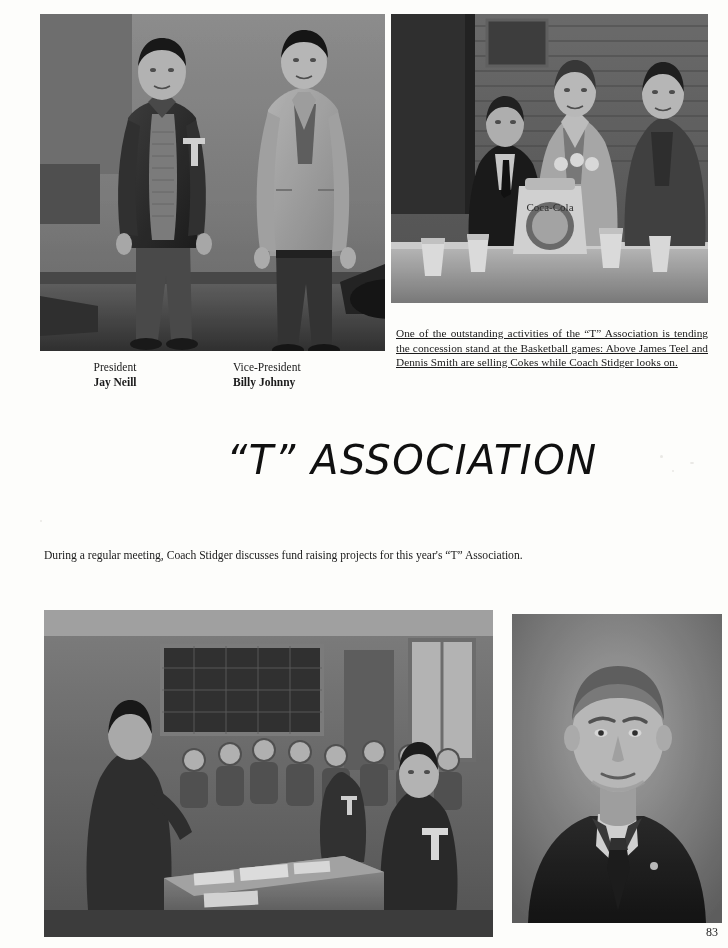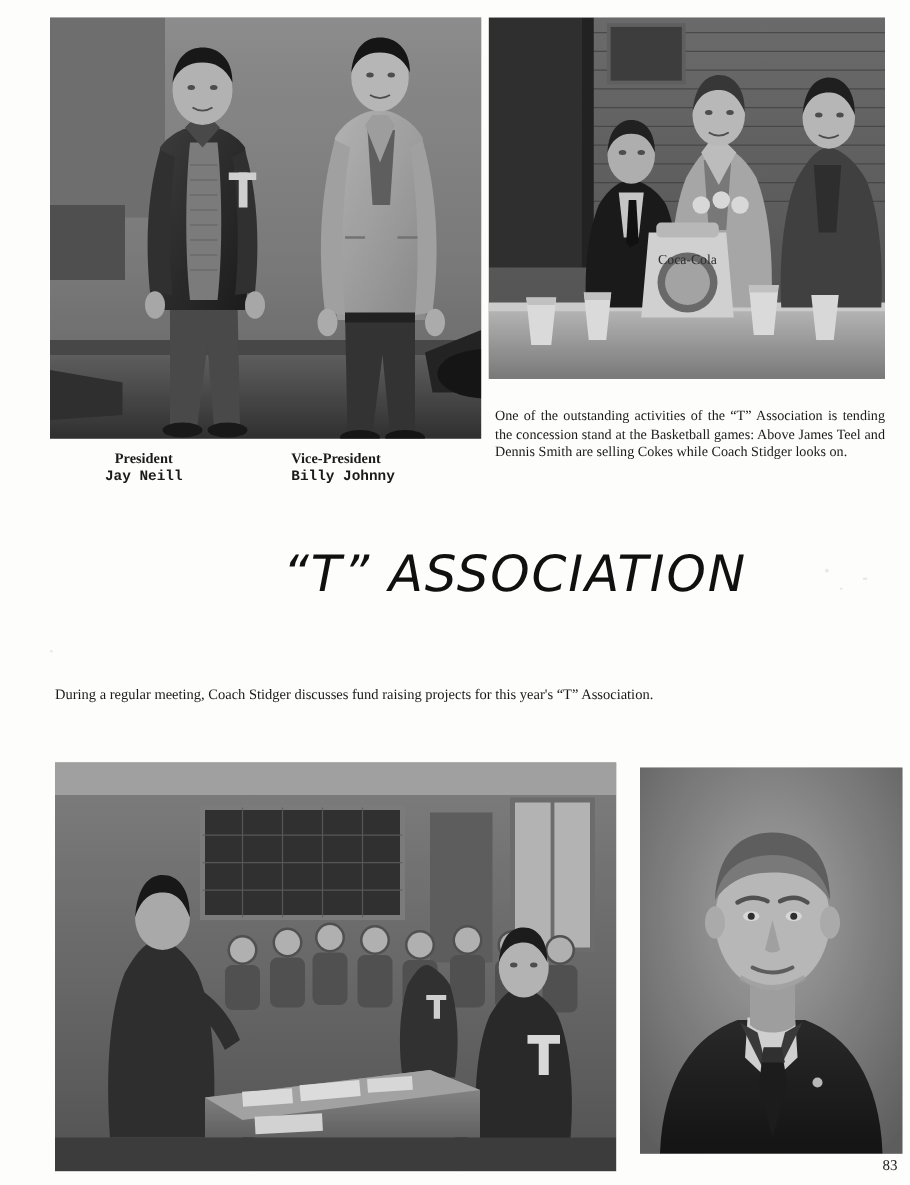--- a/index.html
+++ b/index.html
@@ -62,30 +62,31 @@
     width: 120px;
     text-align: center;
     font-size: 11.5px;
   }
   #caption-vicepresident {
     left: 233px;
     top: 360px;
     width: 140px;
     font-size: 11.5px;
   }
-  .officer-role { display: block; font-weight: bold; }
-  .officer-name { display: block; font-weight: bold; font-family: Liberation Mono, monospace; }
+  .officer-role { display: block; }
+  .officer-name { display: block; font-weight: bold; }
 
   #caption-concession {
     left: 396px;
     top: 326px;
     width: 312px;
     font-size: 11.3px;
     line-height: 1.30;
     text-align: justify;
+    text-decoration: underline;
   }
 
   
   #page-title {
     position: absolute;
     left: 0;
     top: 437px;
     width: 728px;
     text-align: center;
     font-family: "DejaVu Sans", sans-serif;

